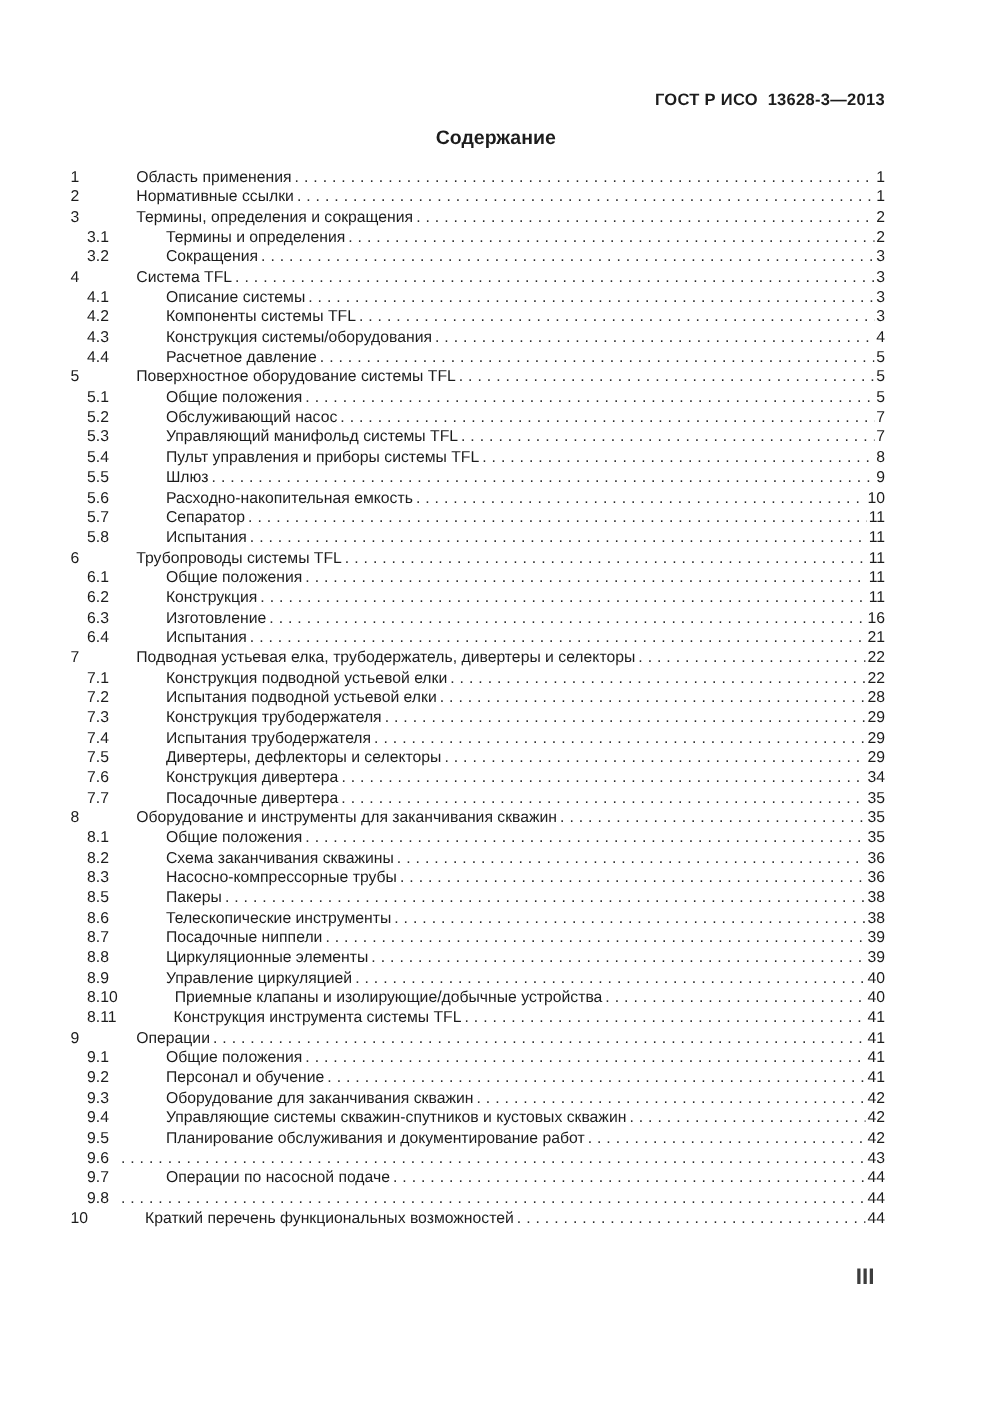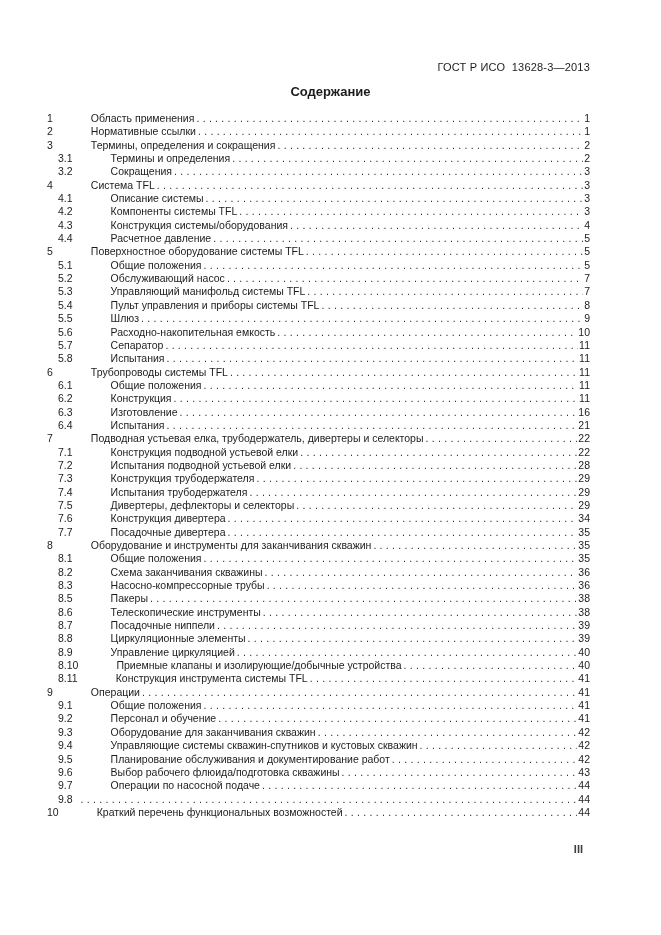--- a/index.html
+++ b/index.html
@@ -13,21 +13,21 @@
     font-family: "Liberation Sans", sans-serif;
     color: #1c1c1c;
     position: relative;
     overflow: hidden;
   }
   .doc-header {
     position: absolute;
     top: 61px;
     right: 71px;
     font-size: 11px;
-    font-weight: normal;
+    font-weight: bold;
     white-space: pre;
     letter-spacing: 0.2px;
   }
   .doc-title {
     position: absolute;
     top: 84px;
     left: 0;
     width: 100%;
     text-align: center;
     font-size: 13px;
@@ -68,21 +68,21 @@
     white-space: nowrap;
     letter-spacing: 0.2px;
   }
   .toc-page {
     flex: 0 0 auto;
   }
   .page-num {
     position: absolute;
     top: 843px;
     right: 78px;
-    font-size: 11px;
+    font-size: 15px;
     font-weight: bold;
     color: #3d3d3d;
   }
 </style>
 </head>
 <body>
 
 <div class="doc-header">ГОСТ Р ИСО  13628-3—2013</div>
 
 <div class="doc-title">Содержание</div>
@@ -377,21 +377,20 @@
       <span class="toc-page">42</span>
     </div>
     <div class="toc-row lvl1">
       <span class="toc-num">9.5</span>
       <span class="toc-title">Планирование обслуживания и документирование работ</span>
       <span class="toc-dots"></span>
       <span class="toc-page">42</span>
     </div>
     <div class="toc-row lvl1">
       <span class="toc-num">9.6</span>
-      <span class="toc-title">Выбор рабочего флюида/подготовка скважины</span>
       <span class="toc-dots"></span>
       <span class="toc-page">43</span>
     </div>
     <div class="toc-row lvl1">
       <span class="toc-num">9.7</span>
       <span class="toc-title">Операции по насосной подаче</span>
       <span class="toc-dots"></span>
       <span class="toc-page">44</span>
     </div>
     <div class="toc-row lvl1">

